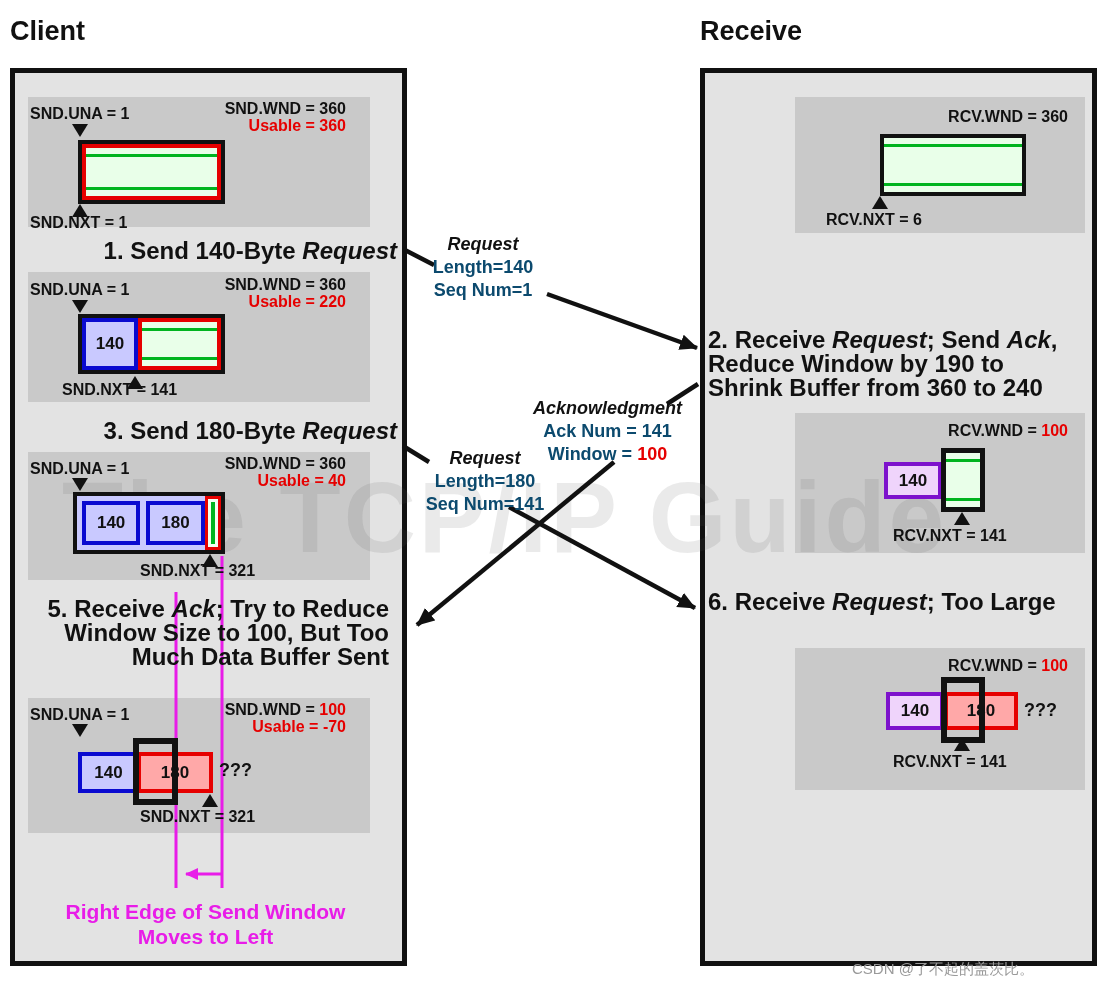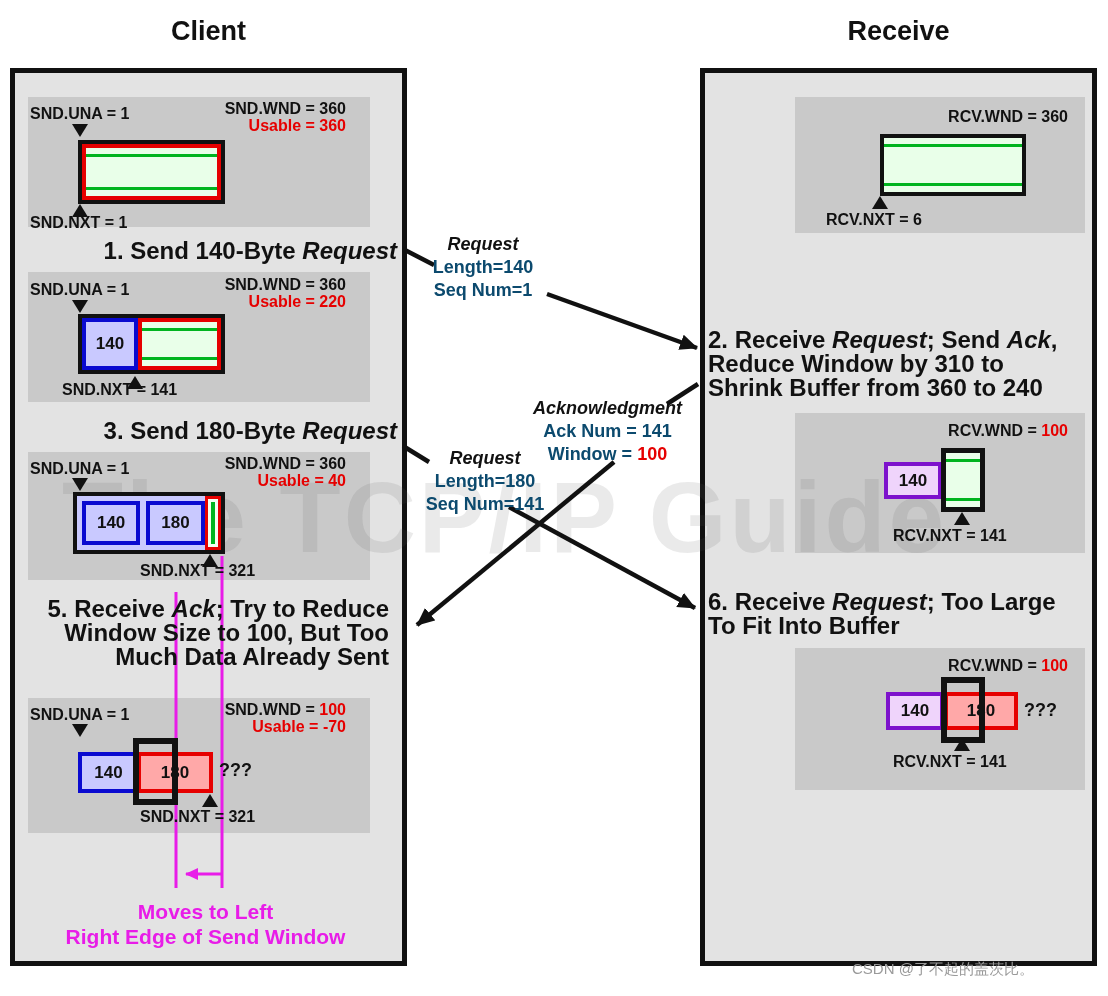--- a/index.html
+++ b/index.html
@@ -1,21 +1,21 @@
 <!DOCTYPE html>
 <html><head>
 <meta charset="utf-8">
 <style>
   html,body{margin:0;padding:0;background:#fff}
   .stage{position:relative;width:1108px;height:996px;background:#fff;
          font-family:"Liberation Sans",sans-serif;overflow:hidden}
   .abs{position:absolute}
   .host{background:#e3e3e3;border:5px solid #111;box-sizing:border-box}
   .panel{background:#c9c9c9;z-index:1}
-  .title{font-weight:bold;font-size:27px;color:#111;text-align:center;z-index:5}
+  .title{font-weight:bold;font-size:27px;color:#111;text-align:left;z-index:5}
   .lbl{font-size:16px;font-weight:bold;color:#111;white-space:nowrap;z-index:5;line-height:17px}
   .right{text-align:right}
   .red{color:#e60000}
   .blue{color:#0c4a6e}
   .step{font-size:24px;font-weight:bold;color:#111;line-height:24px;z-index:5;white-space:nowrap}
   .msg{font-size:18px;font-weight:bold;line-height:23px;text-align:center;z-index:5;white-space:nowrap;color:#111}
   .it{font-style:italic}
   .bufbox{border:4px solid #111;box-sizing:border-box;display:flex;z-index:5}
   .redwin{border:4px solid #e60000;position:relative;box-sizing:border-box;flex:1}
   .greenfill{background:#e9ffe9;position:relative}
@@ -91,66 +91,65 @@
   <div class="abs bufbox" style="left:73px;top:492px;width:152px;height:62px;background:#c9c9ff">
     <div class="seg bluecell" style="width:61px;margin:5px 0 5px 5px">140</div>
     <div class="seg bluecell" style="width:61px;margin:5px 0 5px 6px">180</div>
     <div class="sliver" style="width:17px;margin-left:auto"></div>
   </div>
   <div class="abs lbl" style="left:140px;top:562px">SND.NXT = 321</div>
 
   <div class="abs step right" style="left:32px;top:597px;width:357px">
     <div><span>5. Receive </span><span class="it">Ack</span><span>; Try to Reduce</span></div>
     <div>Window Size to 100, But Too</div>
-    <div>Much Data Already Sent</div>
+    <div>Much Data Buffer Sent</div>
   </div>
 
   <div class="abs panel" style="left:28px;top:698px;width:342px;height:135px"></div>
   <div class="abs lbl" style="left:30px;top:706px">SND.UNA = 1</div>
   <div class="abs lbl right" style="left:180px;top:701px;width:166px">
     <div><span>SND.WND = </span><span class="red">100</span></div>
     <div class="red">Usable = -70</div>
   </div>
   <div class="abs seg bluebox" style="left:78px;top:752px;width:61px;height:41px">140</div>
   <div class="abs seg redbox" style="left:137px;top:752px;width:76px;height:41px">180</div>
   <div class="abs lbl" style="left:219px;top:762px;font-size:18px">???</div>
   <div class="abs overlay" style="left:133px;top:738px;width:45px;height:67px"></div>
   <div class="abs lbl" style="left:140px;top:808px">SND.NXT = 321</div>
 
   <div class="abs note" style="left:28px;top:899px;width:355px">
+    <div>Right Edge of Send Window</div>
     <div>Moves to Left</div>
-    <div>Right Edge of Send Window</div>
   </div>
 
   <div class="abs panel" style="left:795px;top:97px;width:290px;height:136px"></div>
   <div class="abs lbl right" style="left:898px;top:108px;width:170px">RCV.WND = 360</div>
   <div class="abs bufbox" style="left:880px;top:134px;width:146px;height:62px">
     <div class="greenfill" style="flex:1"></div>
   </div>
   <div class="abs lbl" style="left:826px;top:211px">RCV.NXT = 6</div>
 
   <div class="abs step" style="left:708px;top:328px;width:385px">
     <div><span>2. Receive </span><span class="it">Request</span><span>; Send </span><span class="it">Ack</span><span>,</span></div>
-    <div>Reduce Window by 310 to</div>
+    <div>Reduce Window by 190 to</div>
     <div>Shrink Buffer from 360 to 240</div>
   </div>
 
   <div class="abs panel" style="left:795px;top:413px;width:290px;height:140px"></div>
   <div class="abs lbl right" style="left:898px;top:422px;width:170px">
     <span>RCV.WND = </span><span class="red">100</span>
   </div>
   <div class="abs seg purplebox" style="left:884px;top:462px;width:58px;height:37px">140</div>
   <div class="abs winbox" style="left:941px;top:448px;width:44px;height:64px">
     <div class="greenfill" style="width:100%;height:100%"></div>
   </div>
   <div class="abs lbl" style="left:893px;top:527px">RCV.NXT = 141</div>
 
   <div class="abs step" style="left:708px;top:590px;width:385px">
     <div><span>6. Receive </span><span class="it">Request</span><span>; Too Large</span></div>
-    <div>To Fit Into Buffer</div>
   </div>
 
   <div class="abs panel" style="left:795px;top:648px;width:290px;height:142px"></div>
   <div class="abs lbl right" style="left:898px;top:657px;width:170px">
     <span>RCV.WND = </span><span class="red">100</span>
   </div>
   <div class="abs seg purplebox" style="left:886px;top:692px;width:58px;height:38px">140</div>
   <div class="abs seg redbox" style="left:944px;top:692px;width:74px;height:38px">180</div>
   <div class="abs lbl" style="left:1024px;top:702px;font-size:18px">???</div>
   <div class="abs overlay" style="left:941px;top:677px;width:44px;height:66px"></div>

